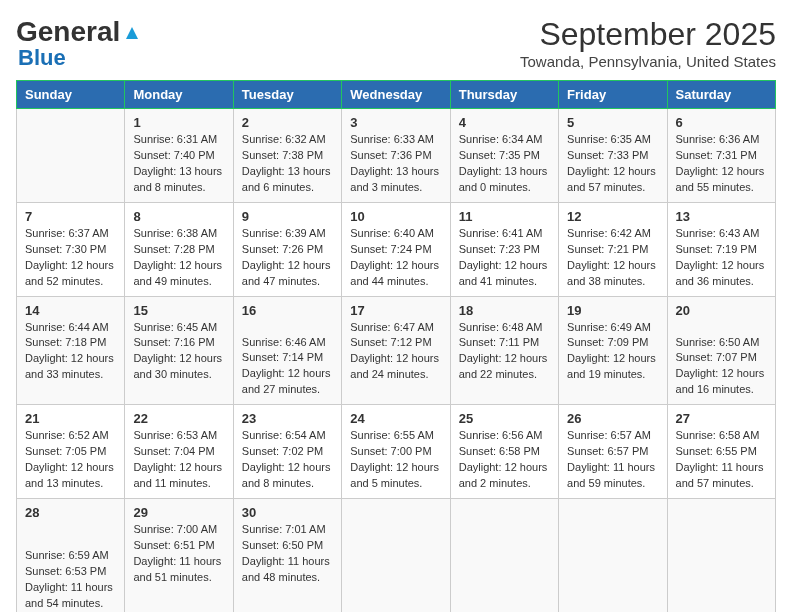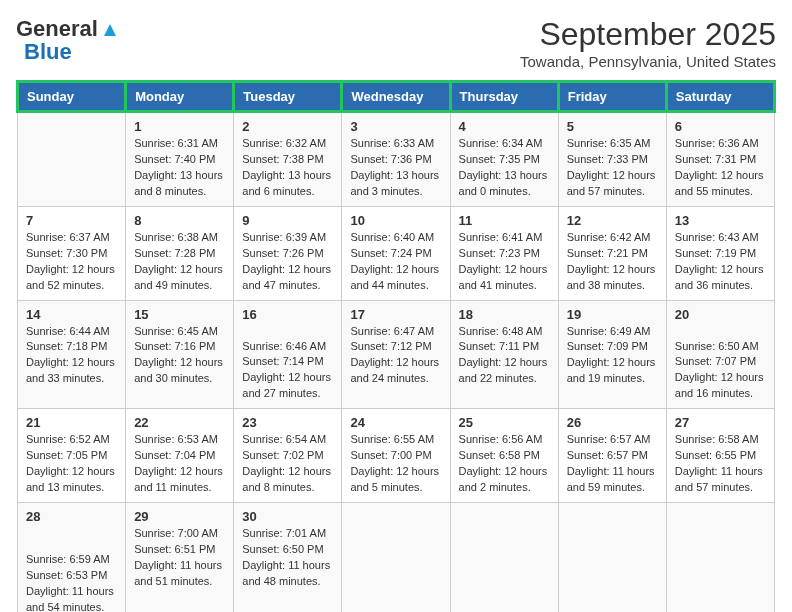--- a/index.html
+++ b/index.html
@@ -38,21 +38,21 @@
       border-collapse: collapse;
       table-layout: fixed;
     }
     th {
       background-color: #2b6cb0;
       color: #fff;
       text-align: left;
       padding: 6px 8px;
       font-size: 13px;
       font-weight: bold;
-      border: 3px solid #22c55e;
+      border: 1px solid #22c55e;
     }
     td {
       vertical-align: top;
       padding: 6px 8px;
       border: 1px solid #ccc;
       font-size: 11px;
       color: #333;
       height: 80px;
     }
     td.empty {
@@ -72,26 +72,26 @@
     tr:nth-child(even) td { background-color: #ffffff; }
     
     thead tr th { background-color: #2b6cb0; }
   </style>
 </head>
 <body>
 
 <div class="header">
   <div class="logo">
     <div style="display:flex;align-items:center;gap:0;">
-      <span style="font-size:22px;font-weight:bold;color:#333;">General</span>
+      <span style="font-size:28px;font-weight:bold;color:#333;">General</span>
       <svg width="22" height="22" viewBox="0 0 22 22" style="margin:0 1px;">
         <polygon points="5,18 17,18 11,6" fill="#1a9cd8"></polygon>
       </svg>
     </div>
-    <span style="font-size:22px;font-weight:bold;color:#1a6fb5;line-height:0.9;margin-left:8px;">Blue</span>
+    <span style="font-size:22px;font-weight:bold;color:#1a6fb5;line-height:0.9;margin-left:2px;">Blue</span>
   </div>
   <div class="title-block">
     <div class="month-title">September 2025</div>
     <div class="location">Towanda, Pennsylvania, United States</div>
   </div>
 </div>
 
 <table>
   <thead>
     <tr>

